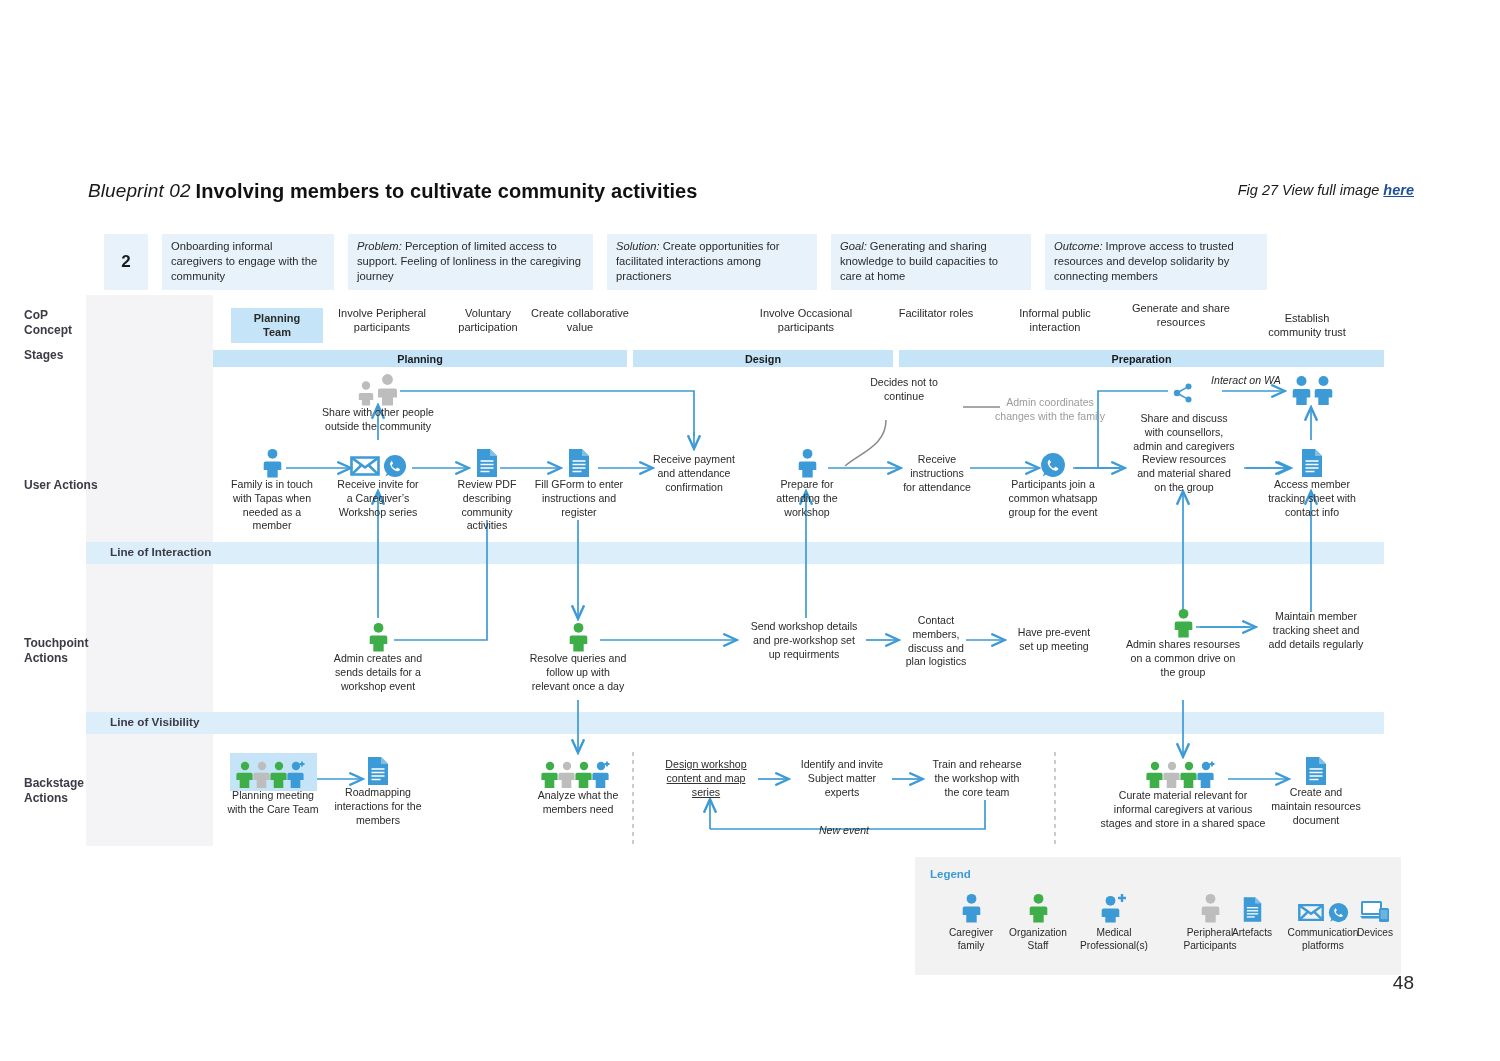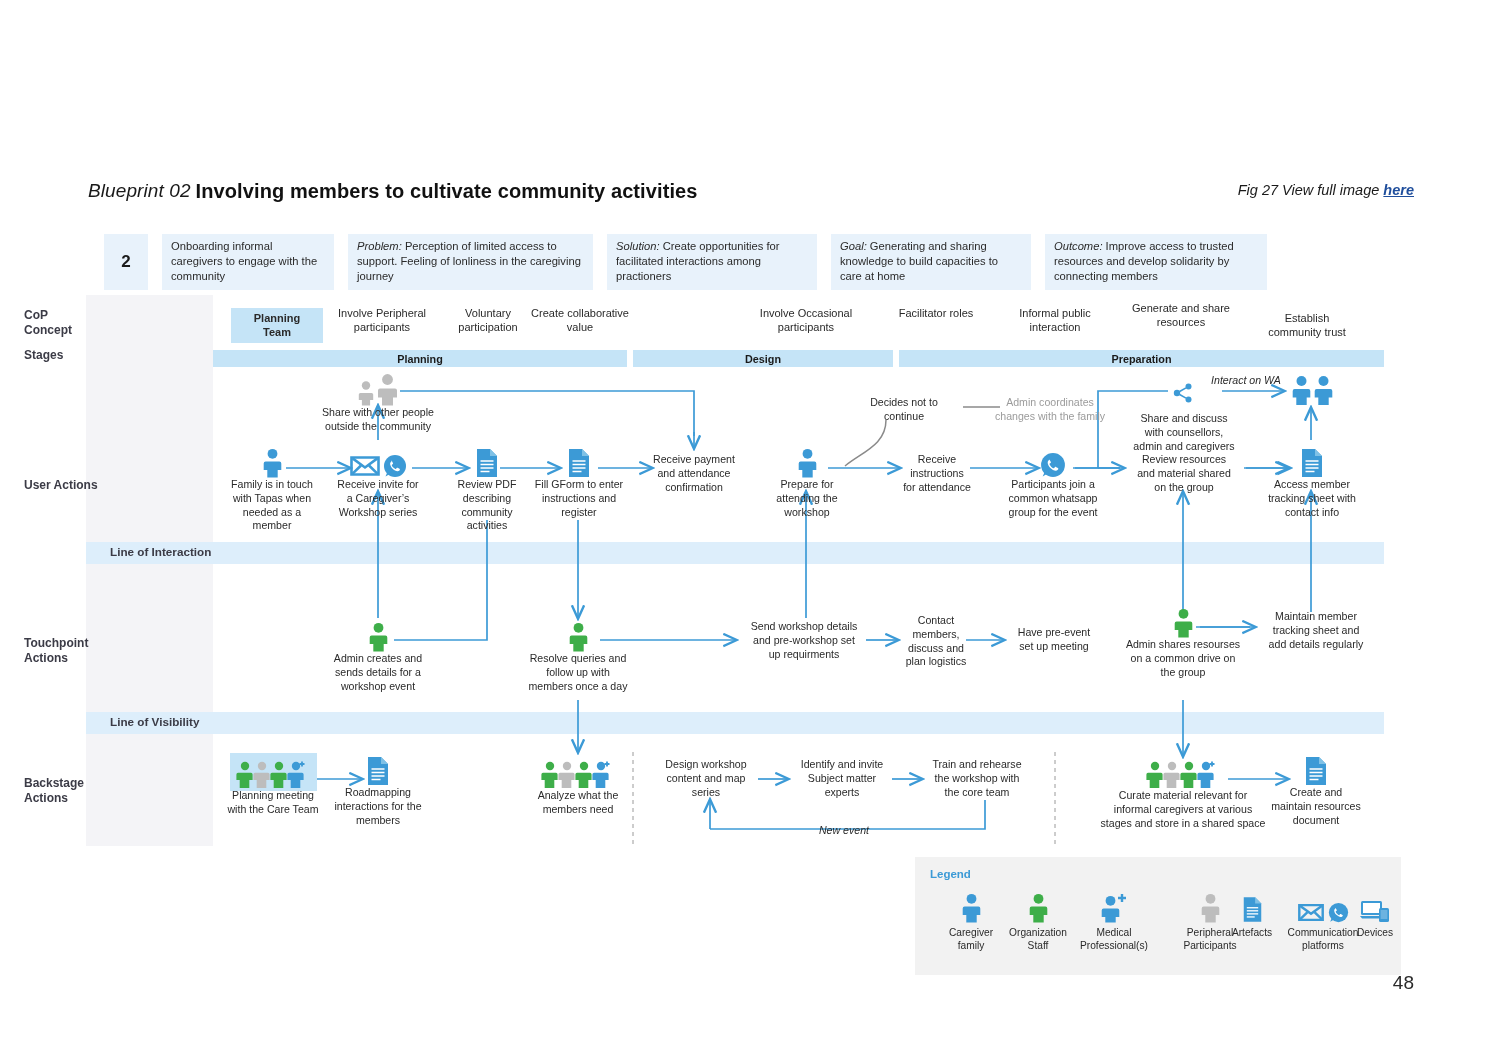--- a/index.html
+++ b/index.html
@@ -405,21 +405,21 @@
           <path d="M2.6,13.6 h13.8 a1.9,1.9 0 0 1 1.9,1.9 v6.5 h-3.6 v7.5 h-10.4 v-7.5 h-3.6 v-6.5 a1.9,1.9 0 0 1 1.9,-1.9 z" fill="#3C9AD6"></path>
         </svg>
     </div>
     <div class="cap">
       <div>Prepare for</div>
         <div>attending the</div>
         <div>workshop</div>
     </div>
   </div>
 
-  <div class="node" style="left:856px; top:396px; width:96px;">
+  <div class="node" style="left:856px; top:376px; width:96px;">
     <div class="cap">
       <div>Decides not to</div>
         <div>continue</div>
     </div>
   </div>
 
   <div class="node grey" style="left:984px; top:396px; width:132px;">
     <div class="cap">
       <div>Admin coordinates</div>
         <div>changes with the family</div>
@@ -529,21 +529,21 @@
   <div class="node" style="left:520px; top:618px; width:116px;">
     <div class="icon-wrap">
       <svg width="19" height="30" viewBox="0 0 19 30">
           <circle cx="9.5" cy="5.8" r="4.9" fill="#3EAE49"></circle>
           <path d="M2.6,13.6 h13.8 a1.9,1.9 0 0 1 1.9,1.9 v6.5 h-3.6 v7.5 h-10.4 v-7.5 h-3.6 v-6.5 a1.9,1.9 0 0 1 1.9,-1.9 z" fill="#3EAE49"></path>
         </svg>
     </div>
     <div class="cap">
       <div>Resolve queries and</div>
         <div>follow up with</div>
-        <div>members once a day</div>
+        <div>relevant once a day</div>
     </div>
   </div>
 
   <div class="node" style="left:742px; top:620px; width:124px;">
     <div class="cap">
       <div>Send workshop details</div>
         <div>and pre-workshop set</div>
         <div>up requirments</div>
     </div>
   </div>
@@ -655,21 +655,21 @@
           <path d="M15,0.5 v5 M12.5,3 h5" stroke="#3C9AD6" stroke-width="1.8"></path>
           </g>
       </svg>
     </div>
     <div class="cap">
       <div>Analyze what the</div>
         <div>members need</div>
     </div>
   </div>
 
-  <div class="node" style="left:654px; top:758px; width:104px;">
+  <div class="node" style="left:654px; top:758px; width:104px;text-decoration:underline;">
     <div class="cap">
       <div>Design workshop</div>
         <div>content and map</div>
         <div>series</div>
     </div>
   </div>
 
   <div class="node" style="left:788px; top:758px; width:108px;">
     <div class="cap">
       <div>Identify and invite</div>

